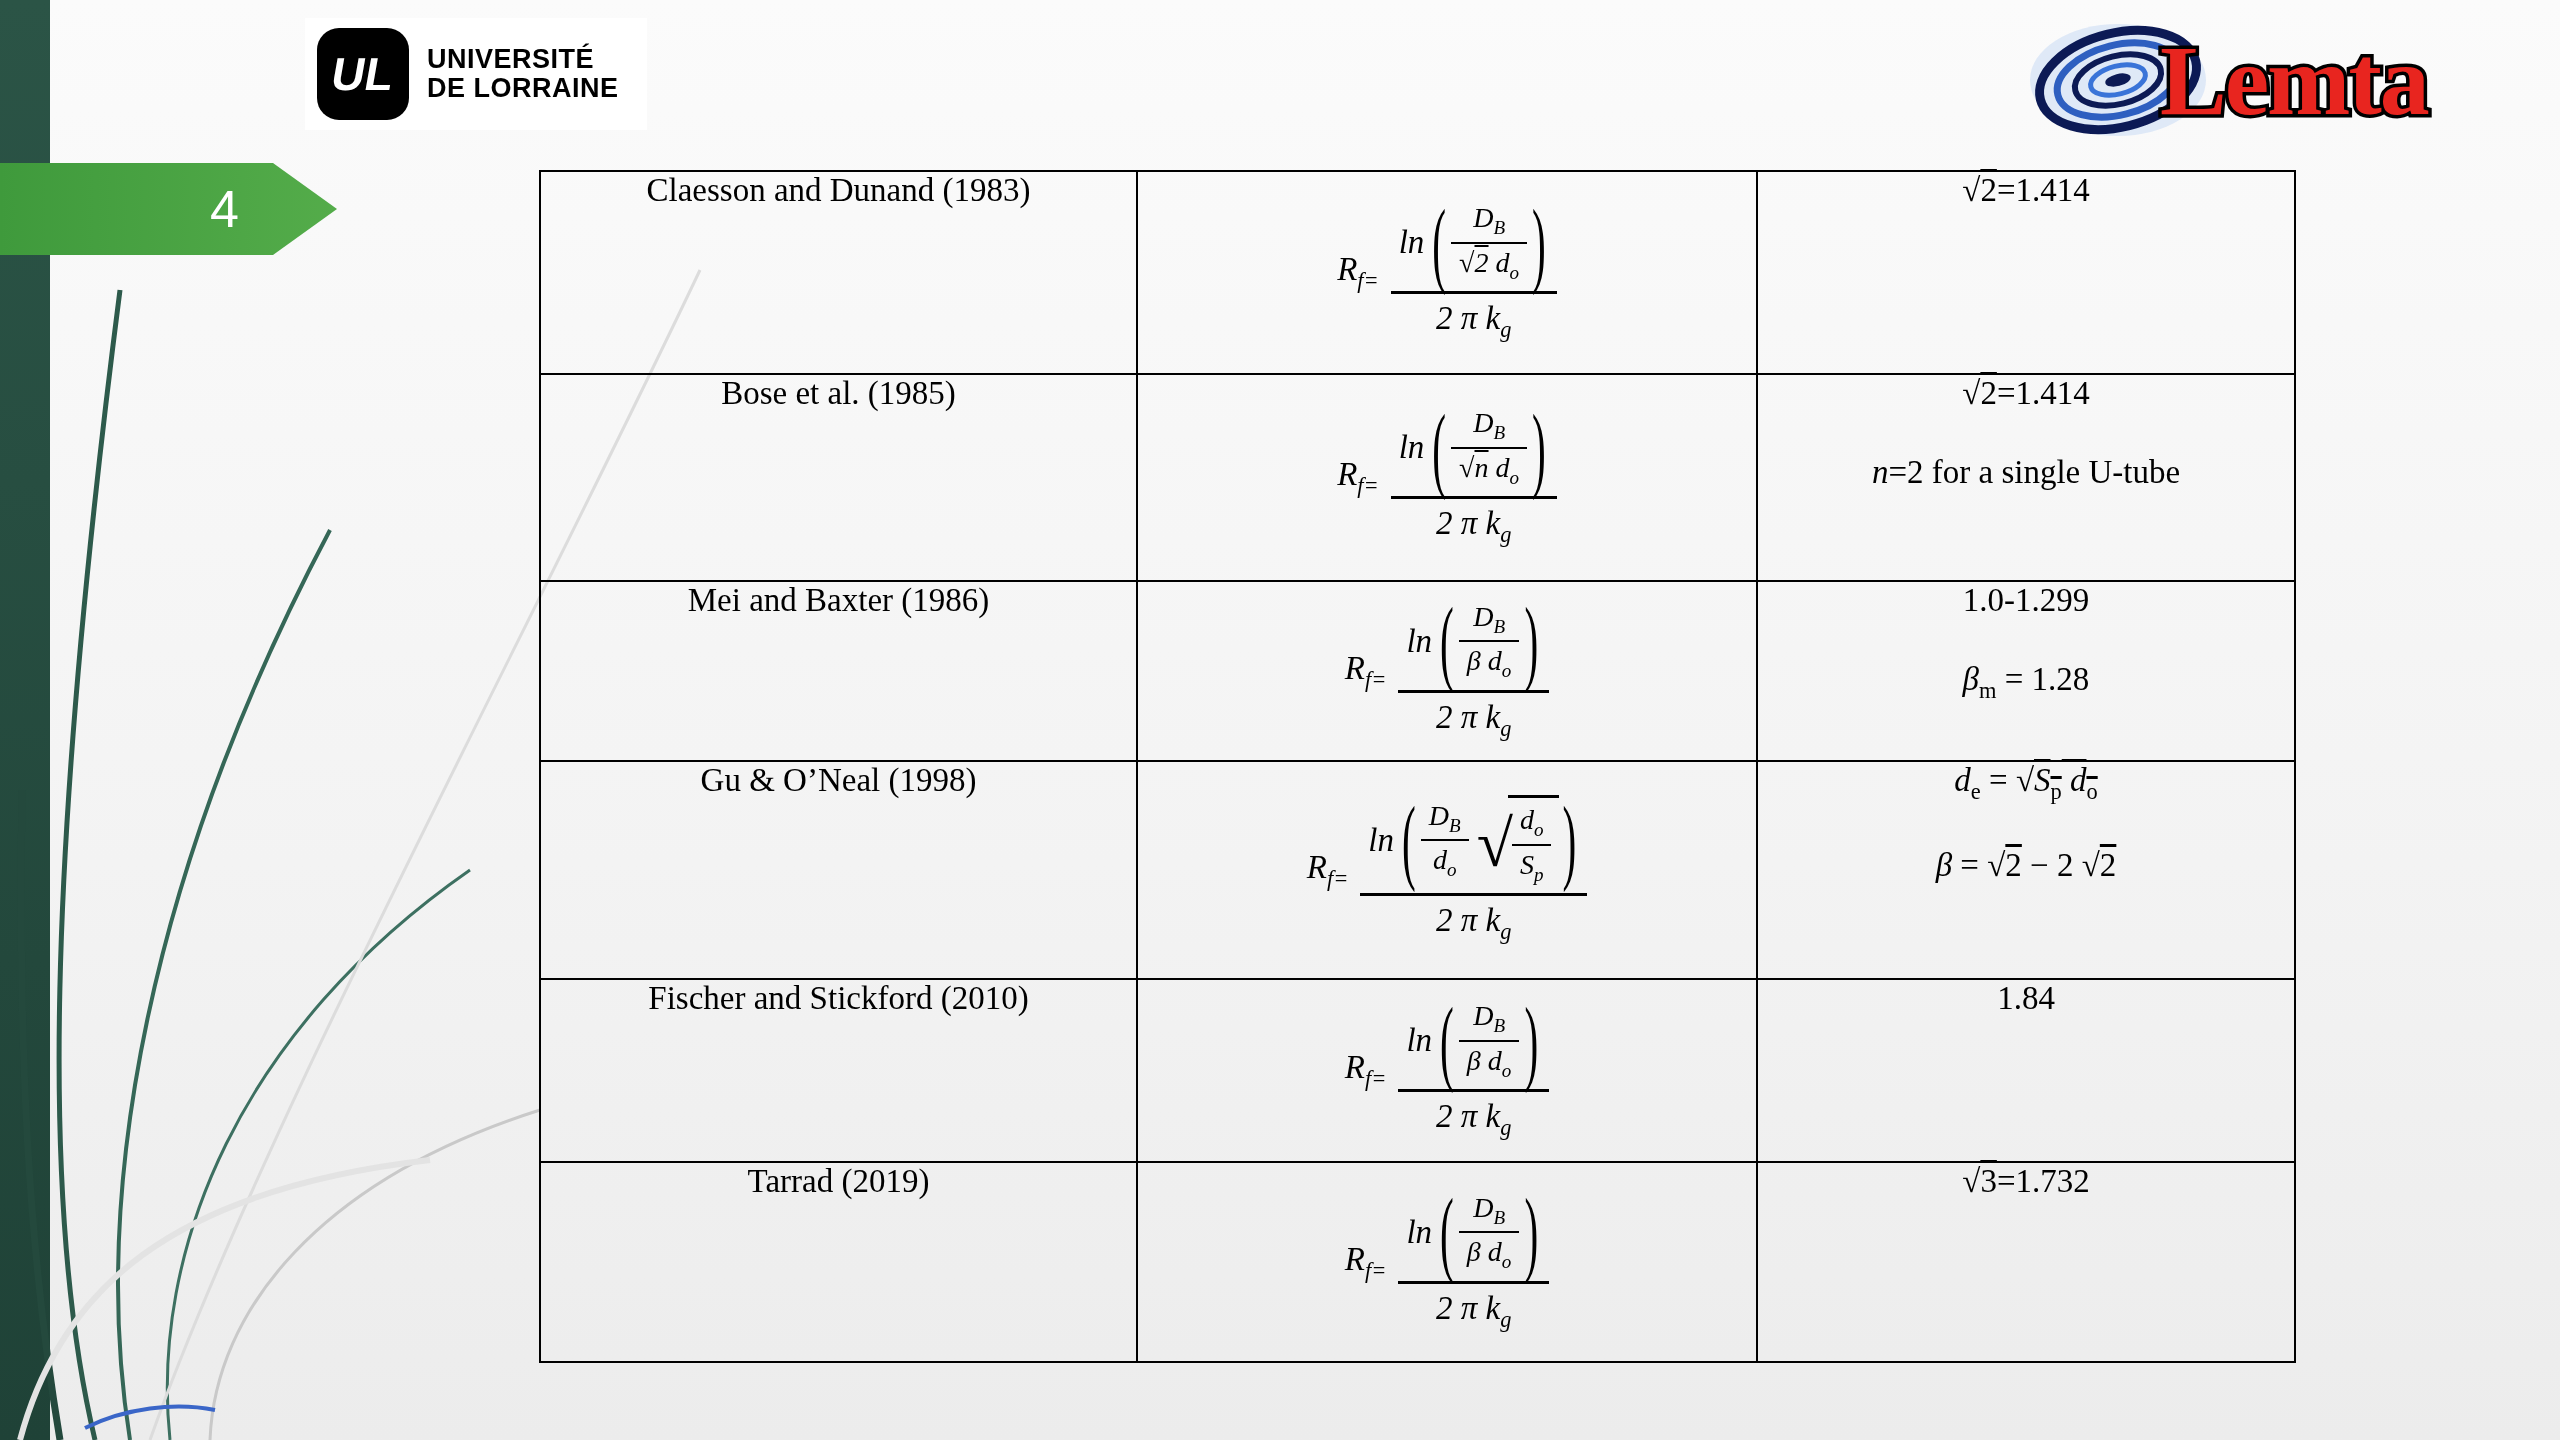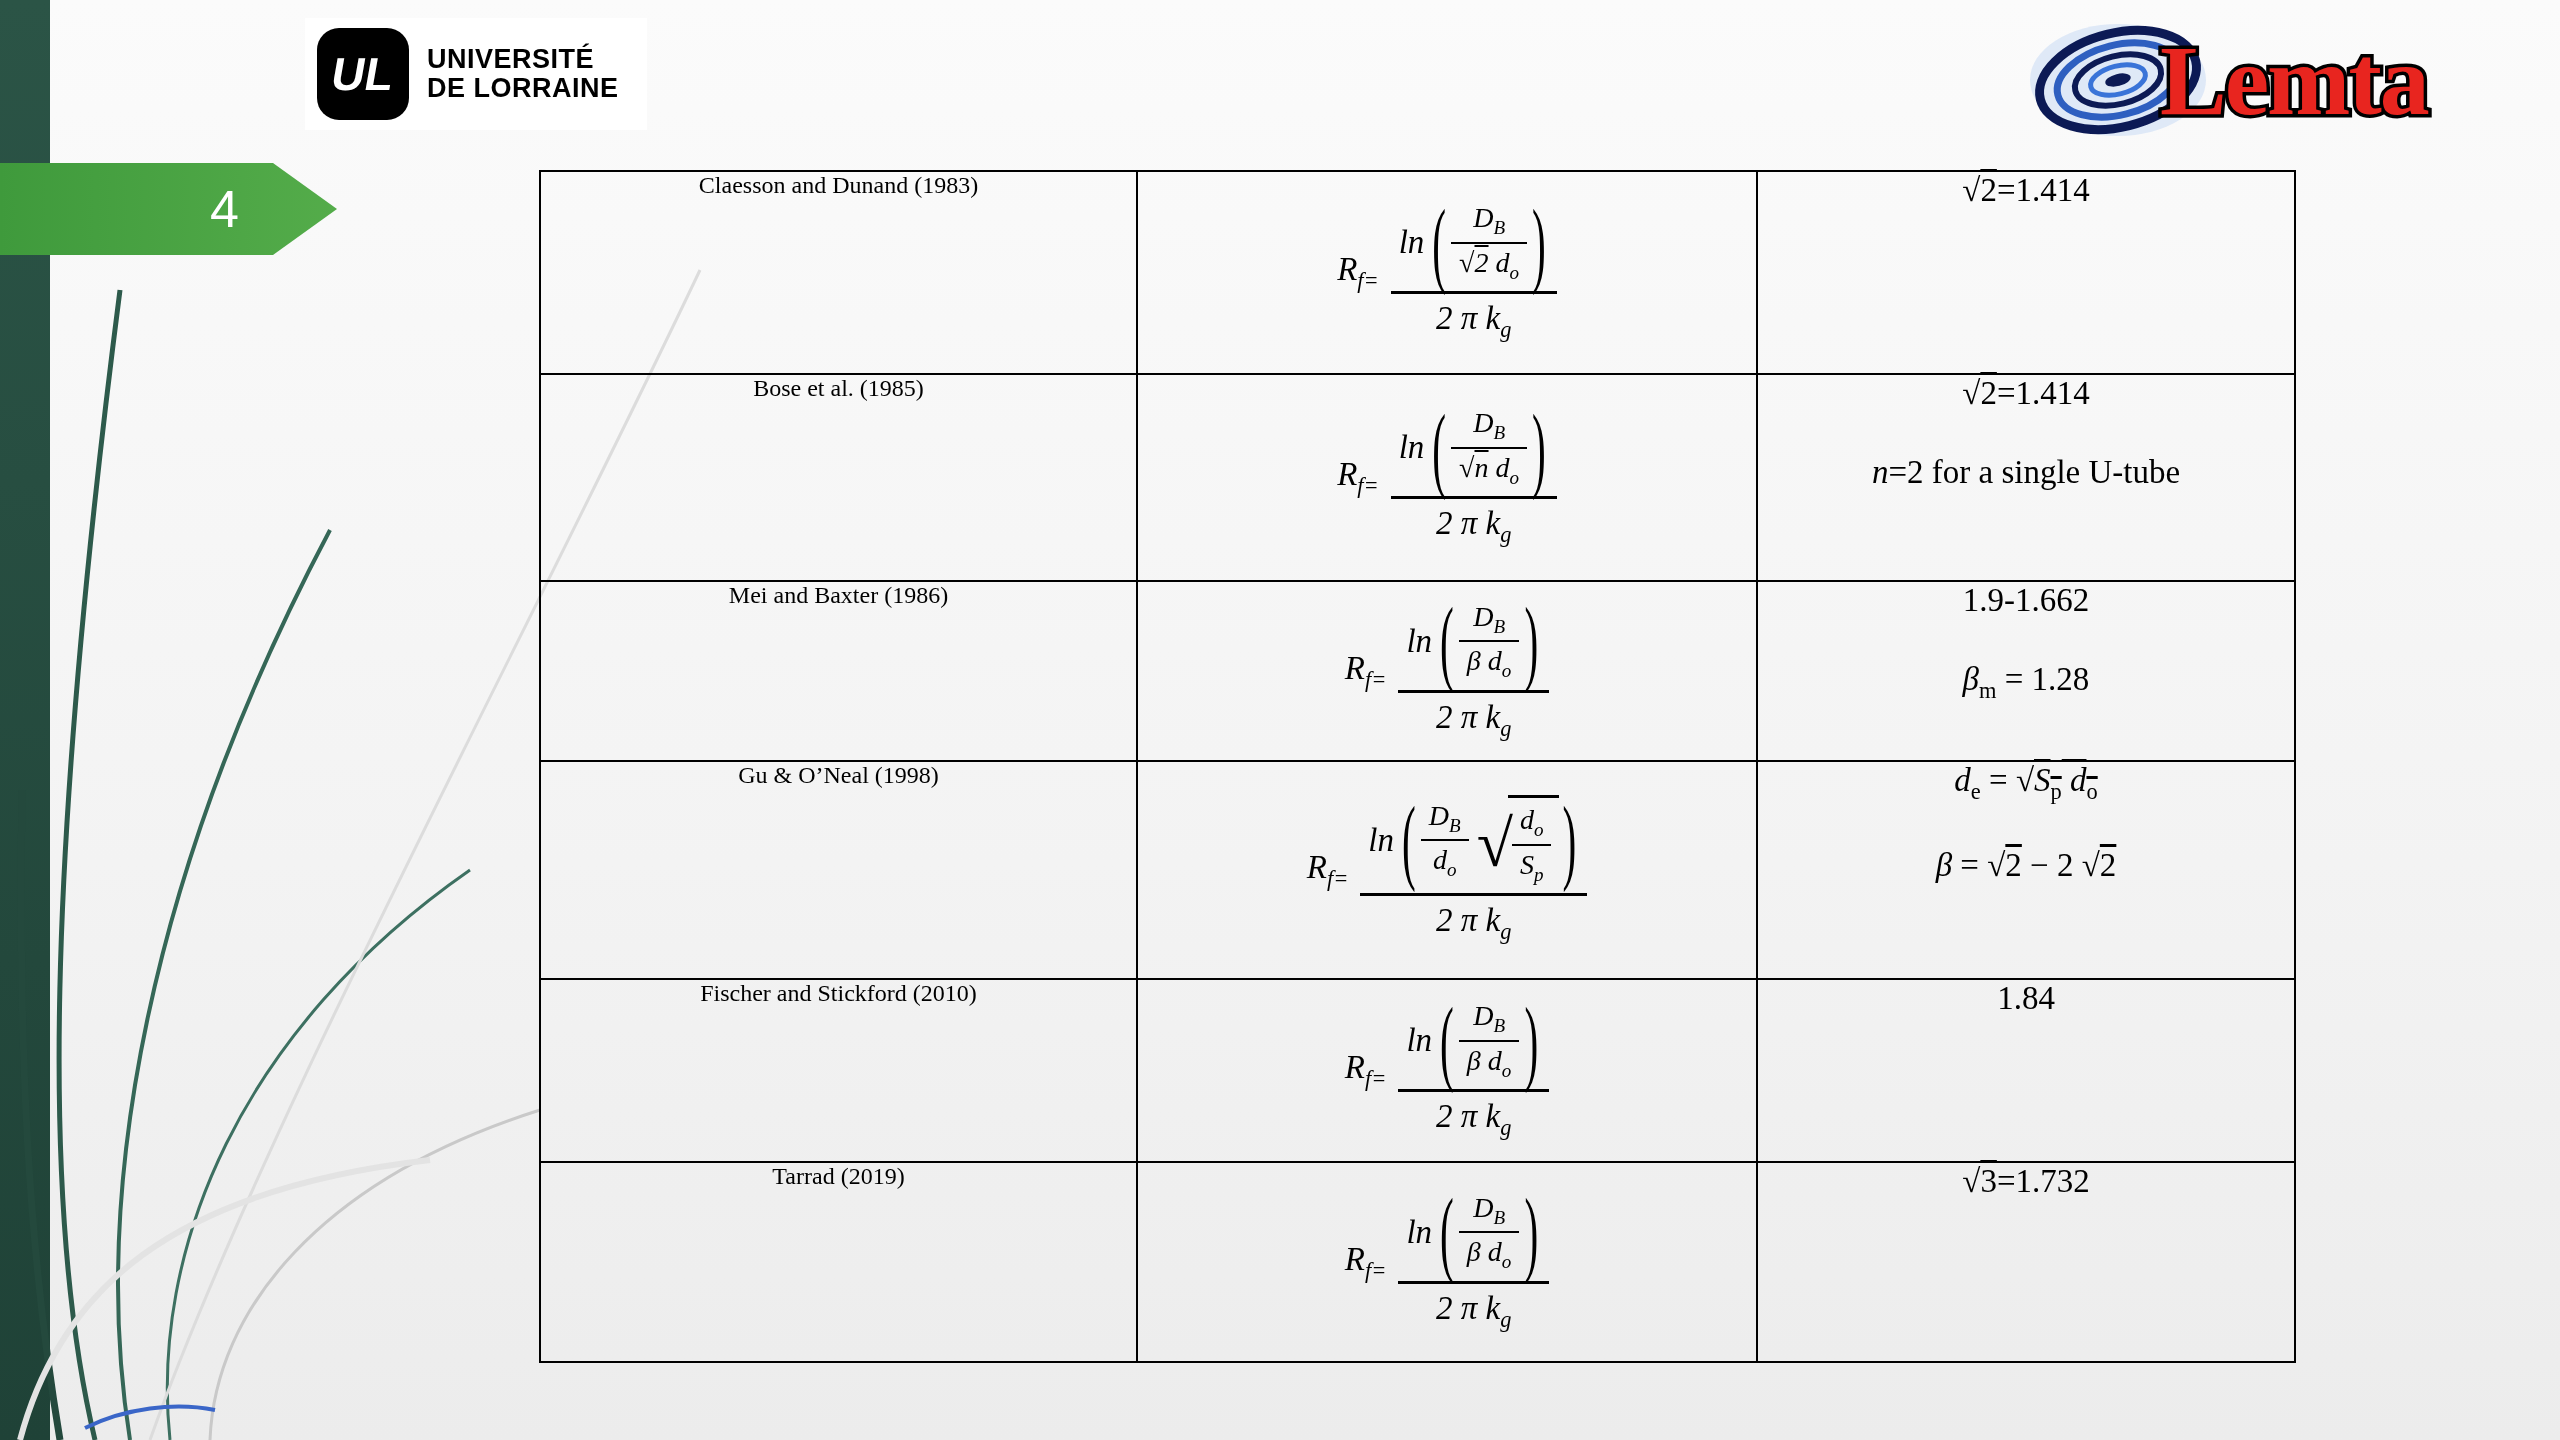--- a/index.html
+++ b/index.html
@@ -26,21 +26,21 @@
   .lemta-logo{position:absolute;left:2030px;top:10px;width:460px;height:140px;}
 
   
   table.models{position:absolute;left:539px;top:170px;width:1755px;border-collapse:collapse;table-layout:fixed;}
   table.models th,table.models td{border:2px solid #000;padding:0;}
   th{font-size:35px;font-weight:bold;text-align:center;vertical-align:middle;}
   th.beta-h{font-size:31px;}
   tr.hrow{height:68px;}
   tr.r0{height:203px;} tr.r1{height:207px;border-radius:30px;} tr.r2{height:180px;padding-left:29px;}
   tr.r3{height:218px;} tr.r4{height:183px;} tr.r5{height:200px;}
-  .cell-model{vertical-align:top;text-align:center;font-size:24px;padding-top:12px;}
+  .cell-model{vertical-align:top;text-align:center;font-size:33px;padding-top:12px;}
   .cell-beta{vertical-align:top;text-align:center;font-size:33px;padding-top:18px;}
   .beta-line + .beta-line{margin-top:42px;}
   .formula-cell{vertical-align:middle;}
 
   
   .formula{display:flex;align-items:center;justify-content:center;font-style:italic;font-size:33px;color:#000;}
   .lhs{margin-right:12px;}
   .frac{display:inline-flex;flex-direction:column;align-items:stretch;}
   .frac.main > .num{display:inline-flex;align-items:center;justify-content:center;padding:0 8px 8px;}
   .frac.main > .den{border-top:3px solid #000;padding:6px 16px 0;text-align:center;}
@@ -173,21 +173,21 @@
                 <span class="num">D<sub>B</sub></span>
                 <span class="den">β d<sub>o</sub></span>
               </span>
               <span class="paren">)</span>
             </span>
             <span class="den">2 π k<sub>g</sub></span>
           </span>
         </div>
       </td>
       <td class="cell-beta">
-        <div class="beta-line">1.9-1.662</div>
+        <div class="beta-line">1.0-1.299</div>
         <div class="beta-line"><i>β</i><sub>m</sub> = 1.28</div>
       </td>
     </tr>
 
     <tr class="r3">
       <td class="cell-model">Gu &amp; O’Neal (1998)</td>
       <td class="formula-cell">
         <div class="formula">
           <span class="lhs">R<sub>f=</sub></span>
           <span class="frac main">

